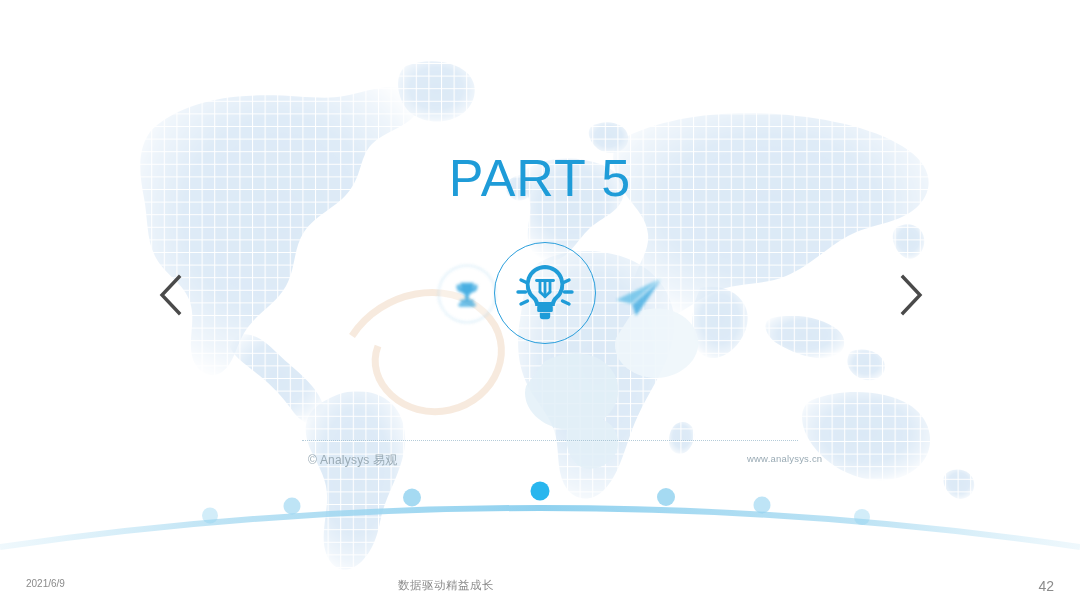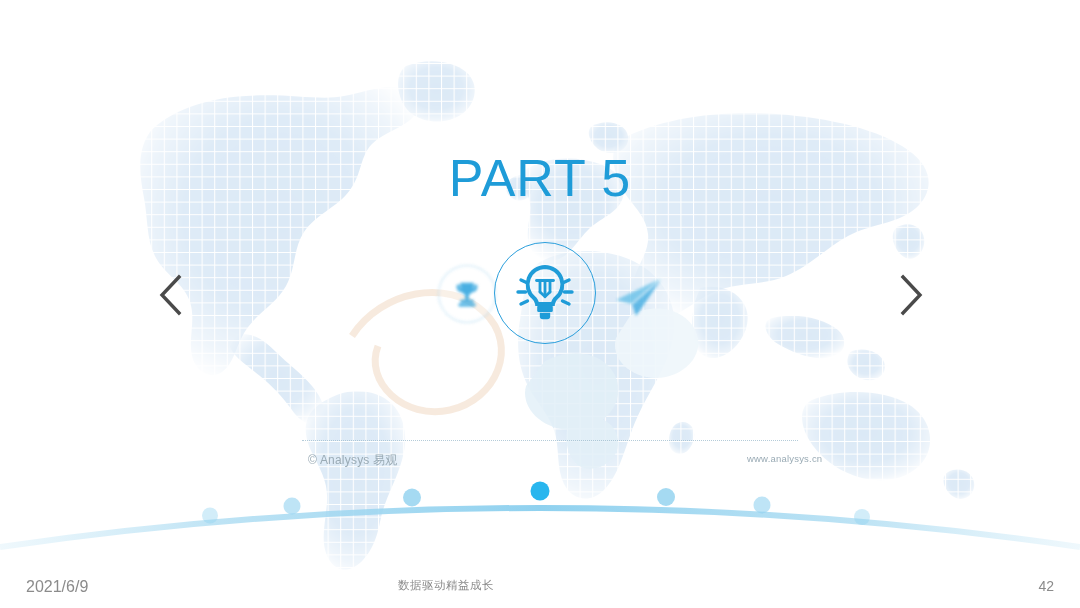--- a/index.html
+++ b/index.html
@@ -160,21 +160,21 @@
     top: 455px;
     width: 1080px;
     height: 110px;
   }
 
   
   .footer-date {
     position: absolute;
     left: 26px;
     top: 578px;
-    font-size: 16px;
+    font-size: 10px;
     color: #8b8b8b;
   }
   .footer-center {
     position: absolute;
     left: 0;
     top: 578px;
     width: 892px;
     text-align: center;
     font-size: 11.5px;
     color: #8b8b8b;

